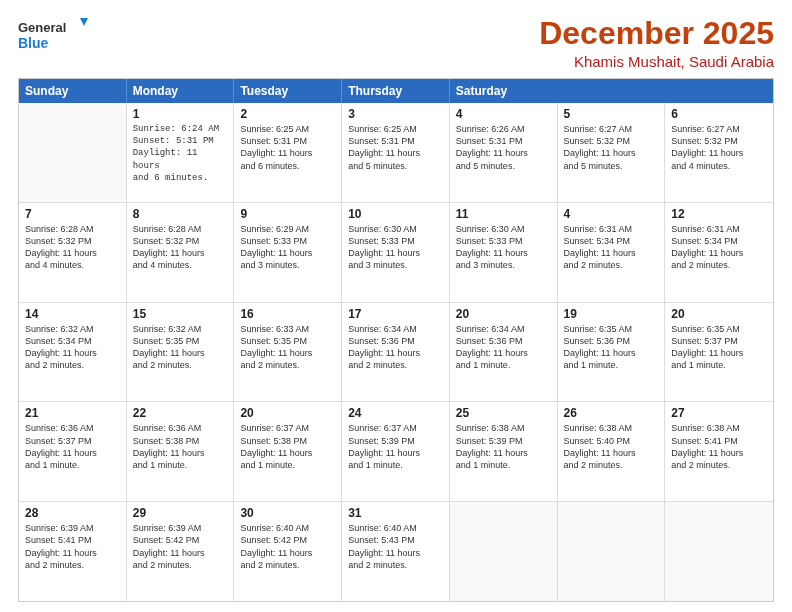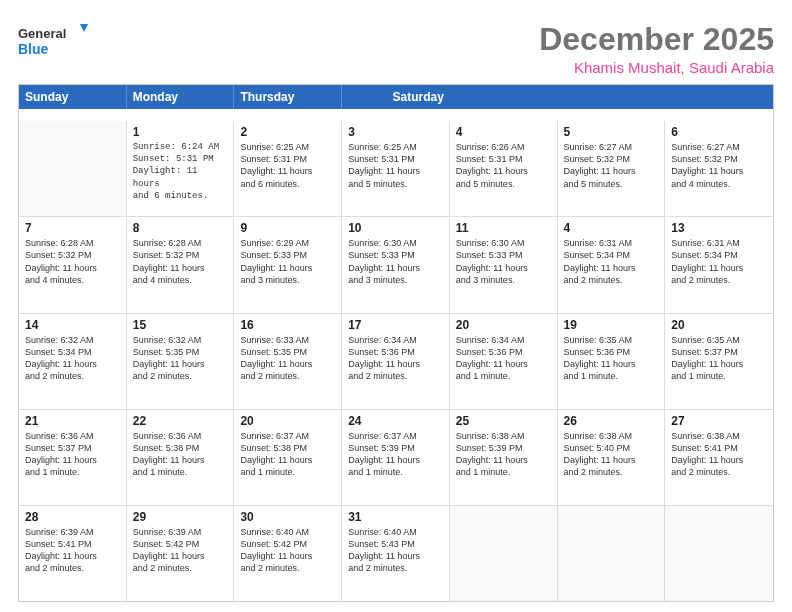--- a/index.html
+++ b/index.html
@@ -6,70 +6,69 @@
     body {
       width: 792px;
       height: 612px;
       font-family: Arial, sans-serif;
       background: #fff;
       overflow: hidden;
     }
     .page {
       width: 792px;
       height: 612px;
-      padding: 22px 18px 10px 18px;
+      padding: 16px 18px 10px 18px;
       display: flex;
       flex-direction: column;
     }
     .header {
       display: flex;
       justify-content: space-between;
       align-items: flex-start;
       margin-bottom: 8px;
     }
     .logo {
       display: flex;
       align-items: center;
       gap: 4px;
     }
     .title-block {
       text-align: right;
     }
     .month-title {
       font-size: 32px;
       font-weight: bold;
-      color: #737373;
+      color: #c2410c;
       line-height: 1.1;
     }
     .location {
       font-size: 15px;
-      color: #ec4899;
+      color: #b91c1c;
       margin-top: 2px;
     }
     .calendar {
       flex: 1;
       display: flex;
       flex-direction: column;
       border: 1px solid #ccc;
-      gap: 12px;
     }
     .cal-header {
       display: grid;
       grid-template-columns: repeat(7, 1fr);
       background: #2a6bbf;
     }
     .cal-header-cell {
       color: #fff;
       font-size: 12px;
       font-weight: bold;
       padding: 5px 6px;
       text-align: left;
       border-right: 1px solid #5590d0;
     }
-    .cal-header-cell:last-child { border-right: none; text-align: right; }
+    .cal-header-cell:last-child { border-right: none; }
     .cal-body {
       flex: 1;
       display: flex;
       flex-direction: column;
     }
     .cal-row {
       display: grid;
       grid-template-columns: repeat(7, 1fr);
       flex: 1;
       border-bottom: 1px solid #ddd;
@@ -113,20 +112,21 @@
     <div class="title-block">
       <div class="month-title">December 2025</div>
       <div class="location">Khamis Mushait, Saudi Arabia</div>
     </div>
   </div>
 
   <div class="calendar">
     <div class="cal-header">
       <div class="cal-header-cell">Sunday</div>
       <div class="cal-header-cell">Monday</div>
+      <div class="cal-header-cell">Tuesday</div>
       <div class="cal-header-cell">Thursday</div>
       <div class="cal-header-cell">Saturday</div>
     </div>
     <div class="cal-body" id="cal-body">
     <div class="cal-row">
           <div class="cal-cell empty"></div>
           <div class="cal-cell">
             <span class="day-num">1</span>
             <div class="cell-info" style="white-space: pre-line; font-family: Liberation Mono, monospace;">Sunrise: 6:24 AM
 Sunset: 5:31 PM
@@ -206,21 +206,21 @@
 and 3 minutes.</div>
           </div>
           <div class="cal-cell">
             <span class="day-num">4</span>
             <div class="cell-info" style="white-space: pre-line;">Sunrise: 6:31 AM
 Sunset: 5:34 PM
 Daylight: 11 hours
 and 2 minutes.</div>
           </div>
           <div class="cal-cell">
-            <span class="day-num">13</span>
+            <span class="day-num">12</span>
             <div class="cell-info" style="white-space: pre-line;">Sunrise: 6:31 AM
 Sunset: 5:34 PM
 Daylight: 11 hours
 and 2 minutes.</div>
           </div>
         </div>
         <div class="cal-row">
           <div class="cal-cell">
             <span class="day-num">14</span>
             <div class="cell-info" style="white-space: pre-line;">Sunrise: 6:32 AM

